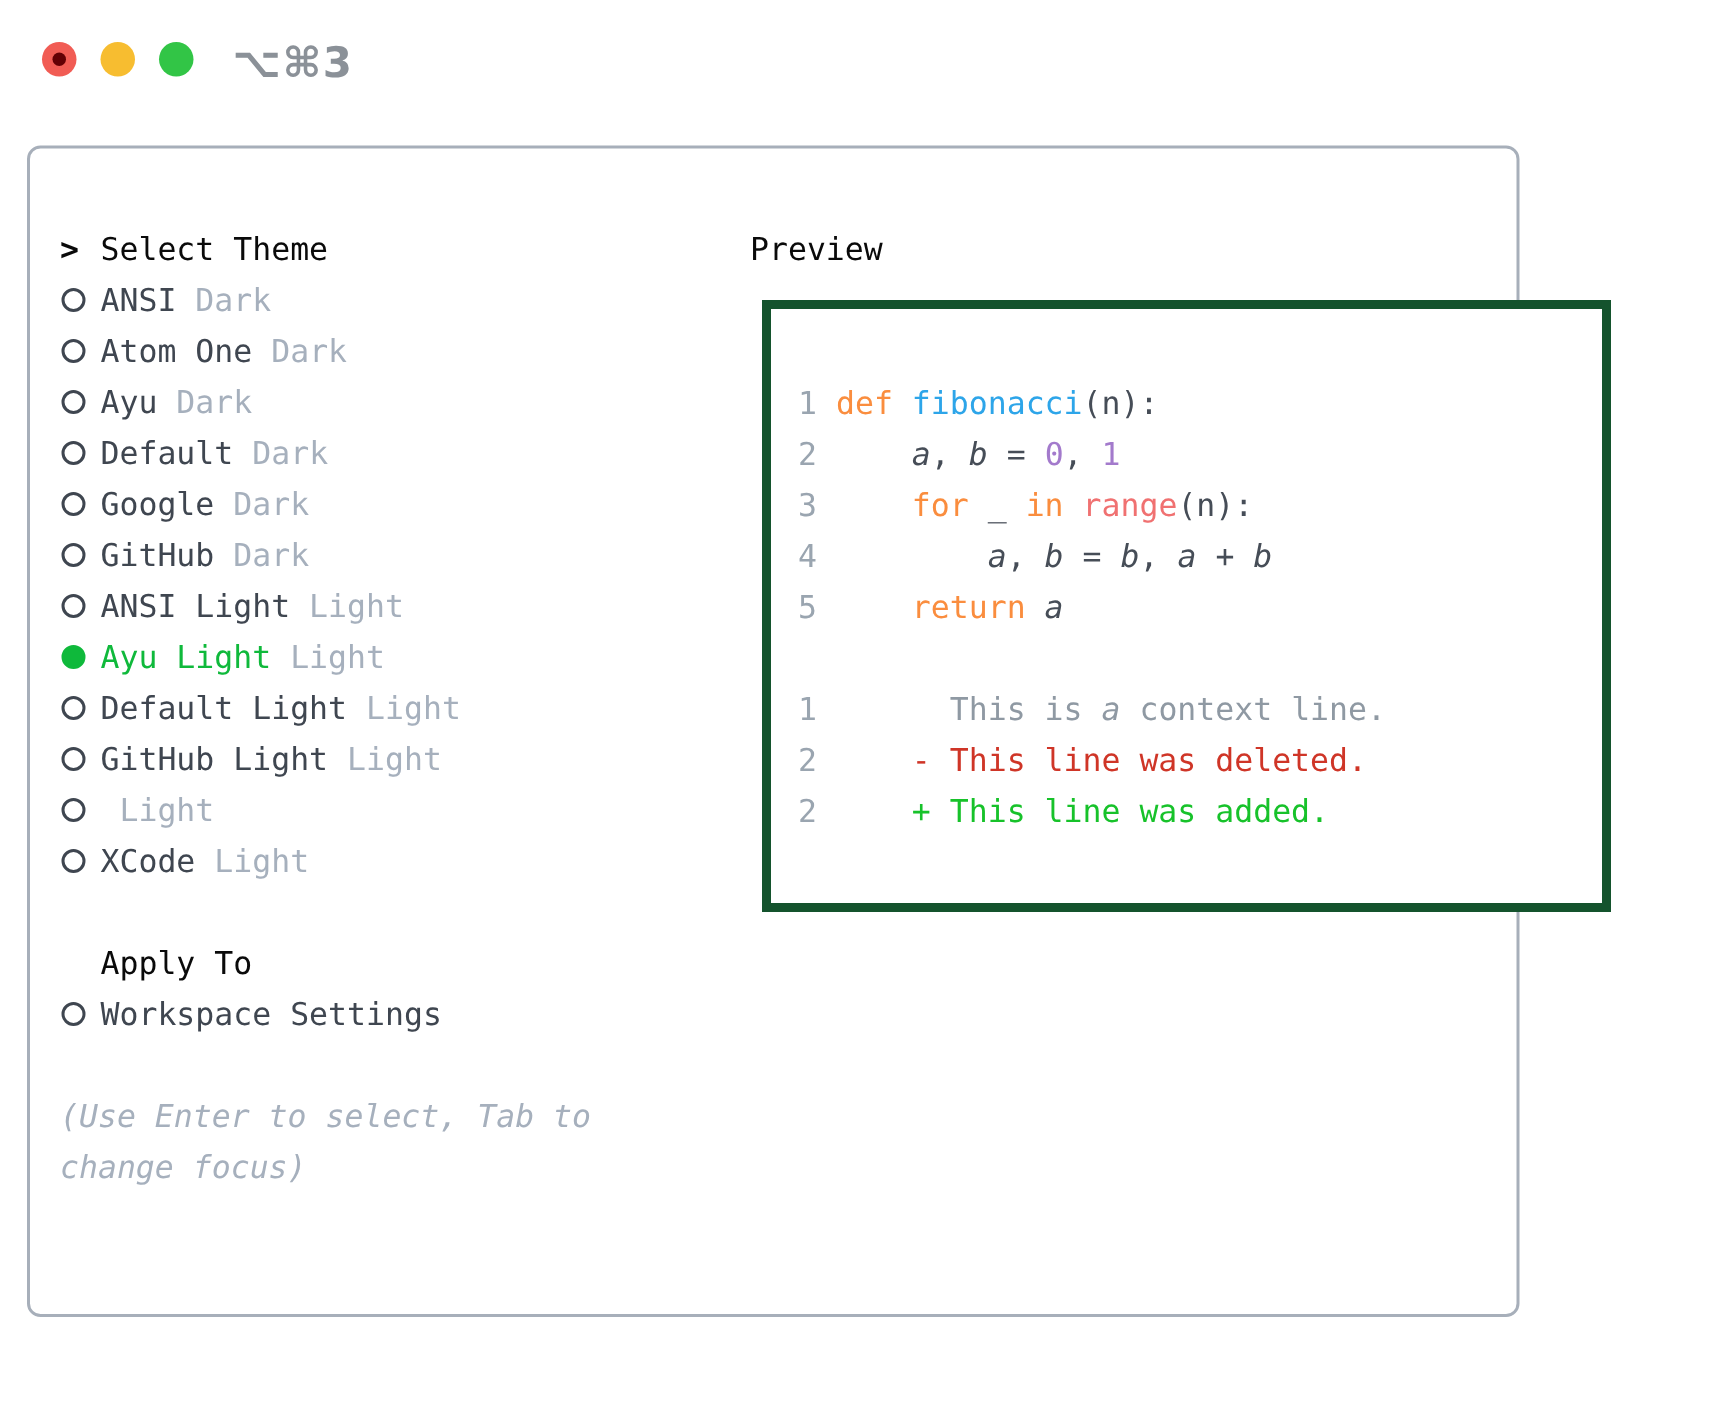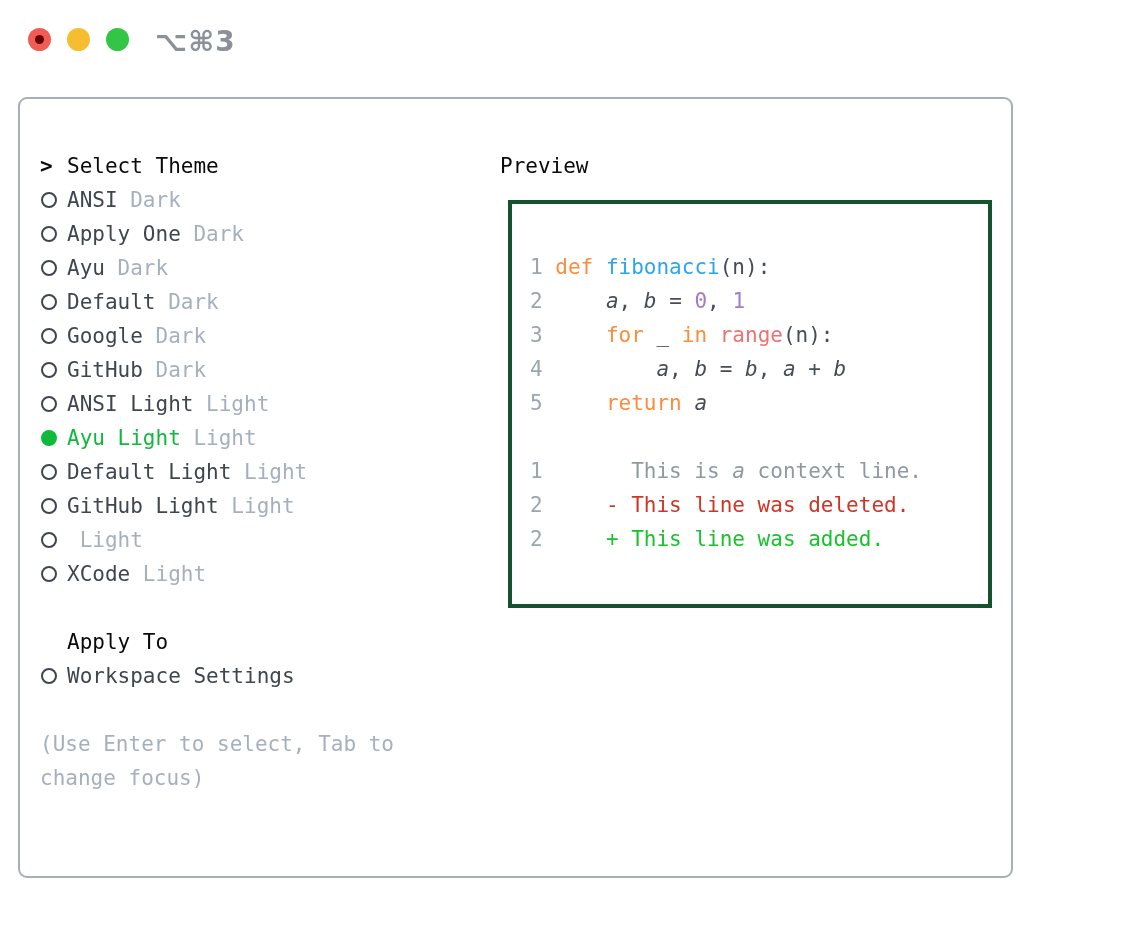--- a/index.html
+++ b/index.html
@@ -43,27 +43,27 @@
   .marker .caret{font-weight:bold;color:var(--heading)}
   .radio{width:16px;height:16px;border:2px solid var(--text);border-radius:50%;margin-left:1px}
   .radio.sel{background:var(--green);border-color:var(--green)}
   .heading{font-weight:normal;color:var(--heading)}
   .item-name{color:var(--text)}
   .item-name.sel{color:var(--green)}
   .variant{color:var(--muted)}
   .spacer{height:34px}
   .hint{
     margin-top:34px;width:400px;color:var(--muted);
-    font-size:21px;line-height:34px;white-space:normal;
+    font-size:21px;line-height:34px;white-space:normal;font-style:italic;
   }
   
   .preview-header-row{height:34px;display:flex;align-items:flex-end}
   .preview-box{
-    margin-top:17px;margin-left:8px;width:484px;height:408px;
-    border:4px solid #14532d;background:#fff;
+    margin-top:17px;margin-left:8px;width:566px;height:408px;
+    border:6px solid #14532d;background:#fff;
   }
   .code{margin:0;padding:46px 8px 0 18px;font-size:21px;line-height:34px}
   .pline{height:34px;white-space:pre}
   .ln{color:var(--ln)}
   .c-kw{color:var(--kw)}
   .c-fn{color:var(--fn)}
   .c-lit{color:var(--lit)}
   .c-bi{color:var(--bi)}
   .c-pl{color:var(--code)}
   .c-var{color:var(--code);font-style:italic}
@@ -91,21 +91,21 @@
   <div class="main-box">
 
     <div class="left-col">
       <div class="row">
         <span class="marker"><span class="caret">&gt;</span></span>
         <span class="heading">Select Theme</span>
       </div>
 
       <div id="theme-items">
           <div class="row"><span class="marker"><span class="radio"></span></span><span class="item-name">ANSI</span><span class="variant"> Dark</span></div>
-          <div class="row"><span class="marker"><span class="radio"></span></span><span class="item-name">Apply One</span><span class="variant"> Dark</span></div>
+          <div class="row"><span class="marker"><span class="radio"></span></span><span class="item-name">Atom One</span><span class="variant"> Dark</span></div>
           <div class="row"><span class="marker"><span class="radio"></span></span><span class="item-name">Ayu</span><span class="variant"> Dark</span></div>
           <div class="row"><span class="marker"><span class="radio"></span></span><span class="item-name">Default</span><span class="variant"> Dark</span></div>
           <div class="row"><span class="marker"><span class="radio"></span></span><span class="item-name">Google</span><span class="variant"> Dark</span></div>
           <div class="row"><span class="marker"><span class="radio"></span></span><span class="item-name">GitHub</span><span class="variant"> Dark</span></div>
           <div class="row"><span class="marker"><span class="radio"></span></span><span class="item-name">ANSI Light</span><span class="variant"> Light</span></div>
           <div class="row"><span class="marker"><span class="radio sel"></span></span><span class="item-name sel">Ayu Light</span><span class="variant"> Light</span></div>
           <div class="row"><span class="marker"><span class="radio"></span></span><span class="item-name">Default Light</span><span class="variant"> Light</span></div>
           <div class="row"><span class="marker"><span class="radio"></span></span><span class="item-name">GitHub Light</span><span class="variant"> Light</span></div>
           <div class="row"><span class="marker"><span class="radio"></span></span><span class="variant"> Light</span></div>
           <div class="row"><span class="marker"><span class="radio"></span></span><span class="item-name">XCode</span><span class="variant"> Light</span></div>

